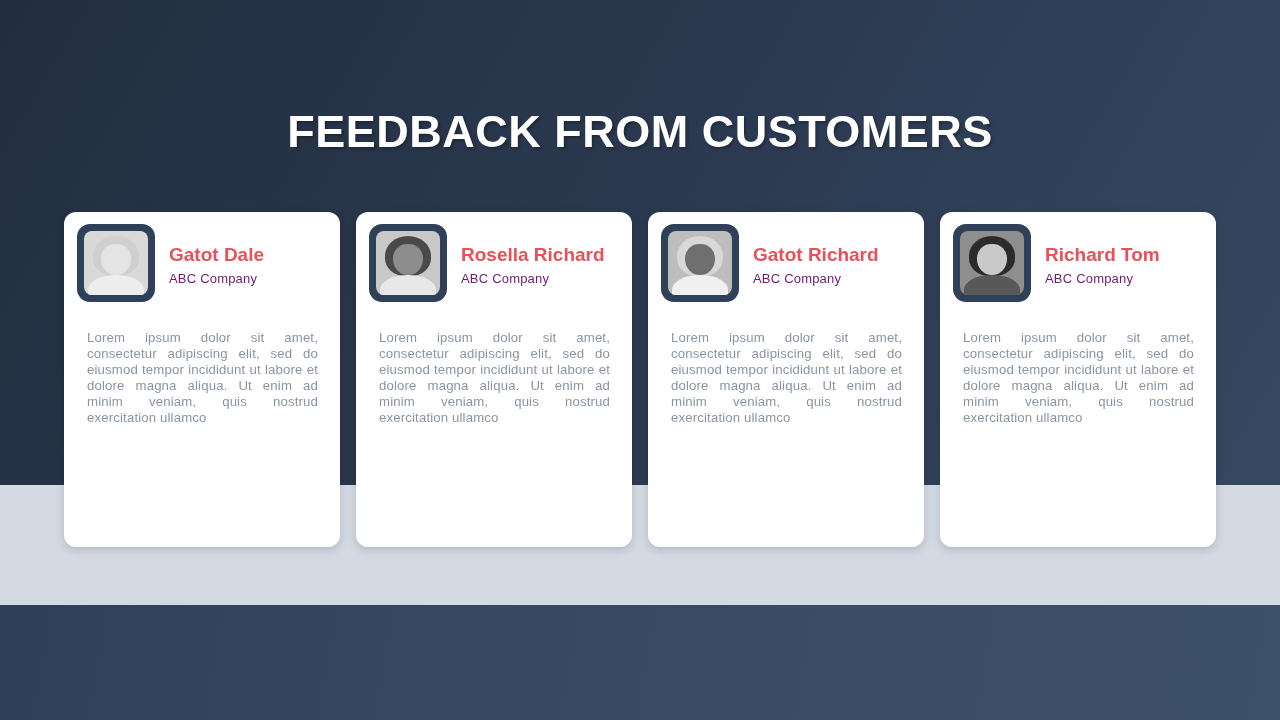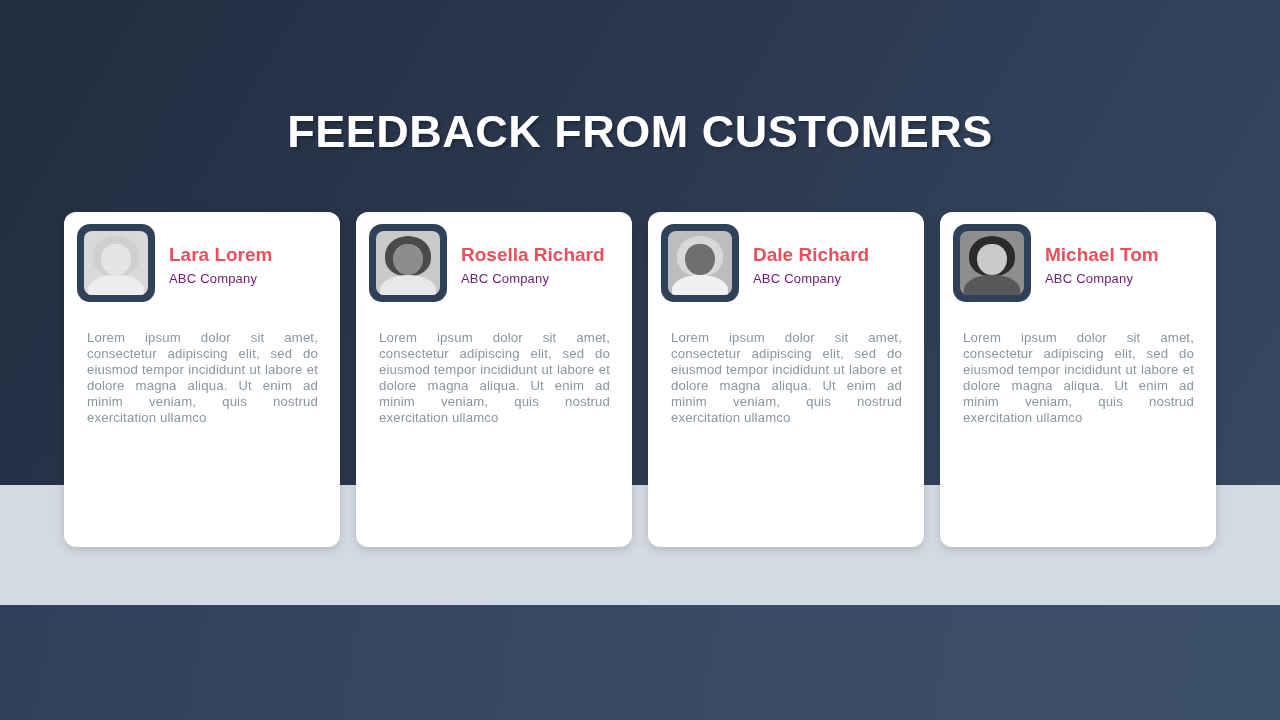--- a/index.html
+++ b/index.html
@@ -145,21 +145,21 @@
       <div class="card-head">
         <div class="avatar-frame">
           <div class="avatar-photo">
             <div class="bg" style="background: rgb(217, 217, 217);"></div>
               <div class="hair" style="background: rgb(207, 207, 207);"></div>
               <div class="face" style="background: rgb(228, 228, 228);"></div>
               <div class="body" style="background: rgb(237, 237, 237);"></div>
           </div>
         </div>
         <div class="head-text">
-          <div class="person-name">Lara Lorem</div>
+          <div class="person-name">Gatot Dale</div>
           <div class="person-company">ABC Company</div>
         </div>
       </div>
       <div class="card-body">Lorem ipsum dolor sit amet, consectetur adipiscing elit, sed do eiusmod tempor incididunt ut labore et dolore magna aliqua. Ut enim ad minim veniam, quis nostrud exercitation ullamco</div>
     </div>
 
     <div class="card">
       <div class="card-head">
         <div class="avatar-frame">
           <div class="avatar-photo">
@@ -181,39 +181,39 @@
       <div class="card-head">
         <div class="avatar-frame">
           <div class="avatar-photo">
             <div class="bg" style="background: rgb(189, 189, 189);"></div>
               <div class="hair" style="background: rgb(216, 216, 216);"></div>
               <div class="face" style="background: rgb(111, 111, 111);"></div>
               <div class="body" style="background: rgb(240, 240, 240);"></div>
           </div>
         </div>
         <div class="head-text">
-          <div class="person-name">Dale Richard</div>
+          <div class="person-name">Gatot Richard</div>
           <div class="person-company">ABC Company</div>
         </div>
       </div>
       <div class="card-body">Lorem ipsum dolor sit amet, consectetur adipiscing elit, sed do eiusmod tempor incididunt ut labore et dolore magna aliqua. Ut enim ad minim veniam, quis nostrud exercitation ullamco</div>
     </div>
 
     <div class="card">
       <div class="card-head">
         <div class="avatar-frame">
           <div class="avatar-photo">
             <div class="bg" style="background: rgb(142, 142, 142);"></div>
               <div class="hair" style="background: rgb(43, 43, 43);"></div>
               <div class="face" style="background: rgb(201, 201, 201);"></div>
               <div class="body" style="background: rgb(88, 88, 88);"></div>
           </div>
         </div>
         <div class="head-text">
-          <div class="person-name">Michael Tom</div>
+          <div class="person-name">Richard Tom</div>
           <div class="person-company">ABC Company</div>
         </div>
       </div>
       <div class="card-body">Lorem ipsum dolor sit amet, consectetur adipiscing elit, sed do eiusmod tempor incididunt ut labore et dolore magna aliqua. Ut enim ad minim veniam, quis nostrud exercitation ullamco</div>
     </div>
 
   </div>
 </div>
 
 </body></html>

